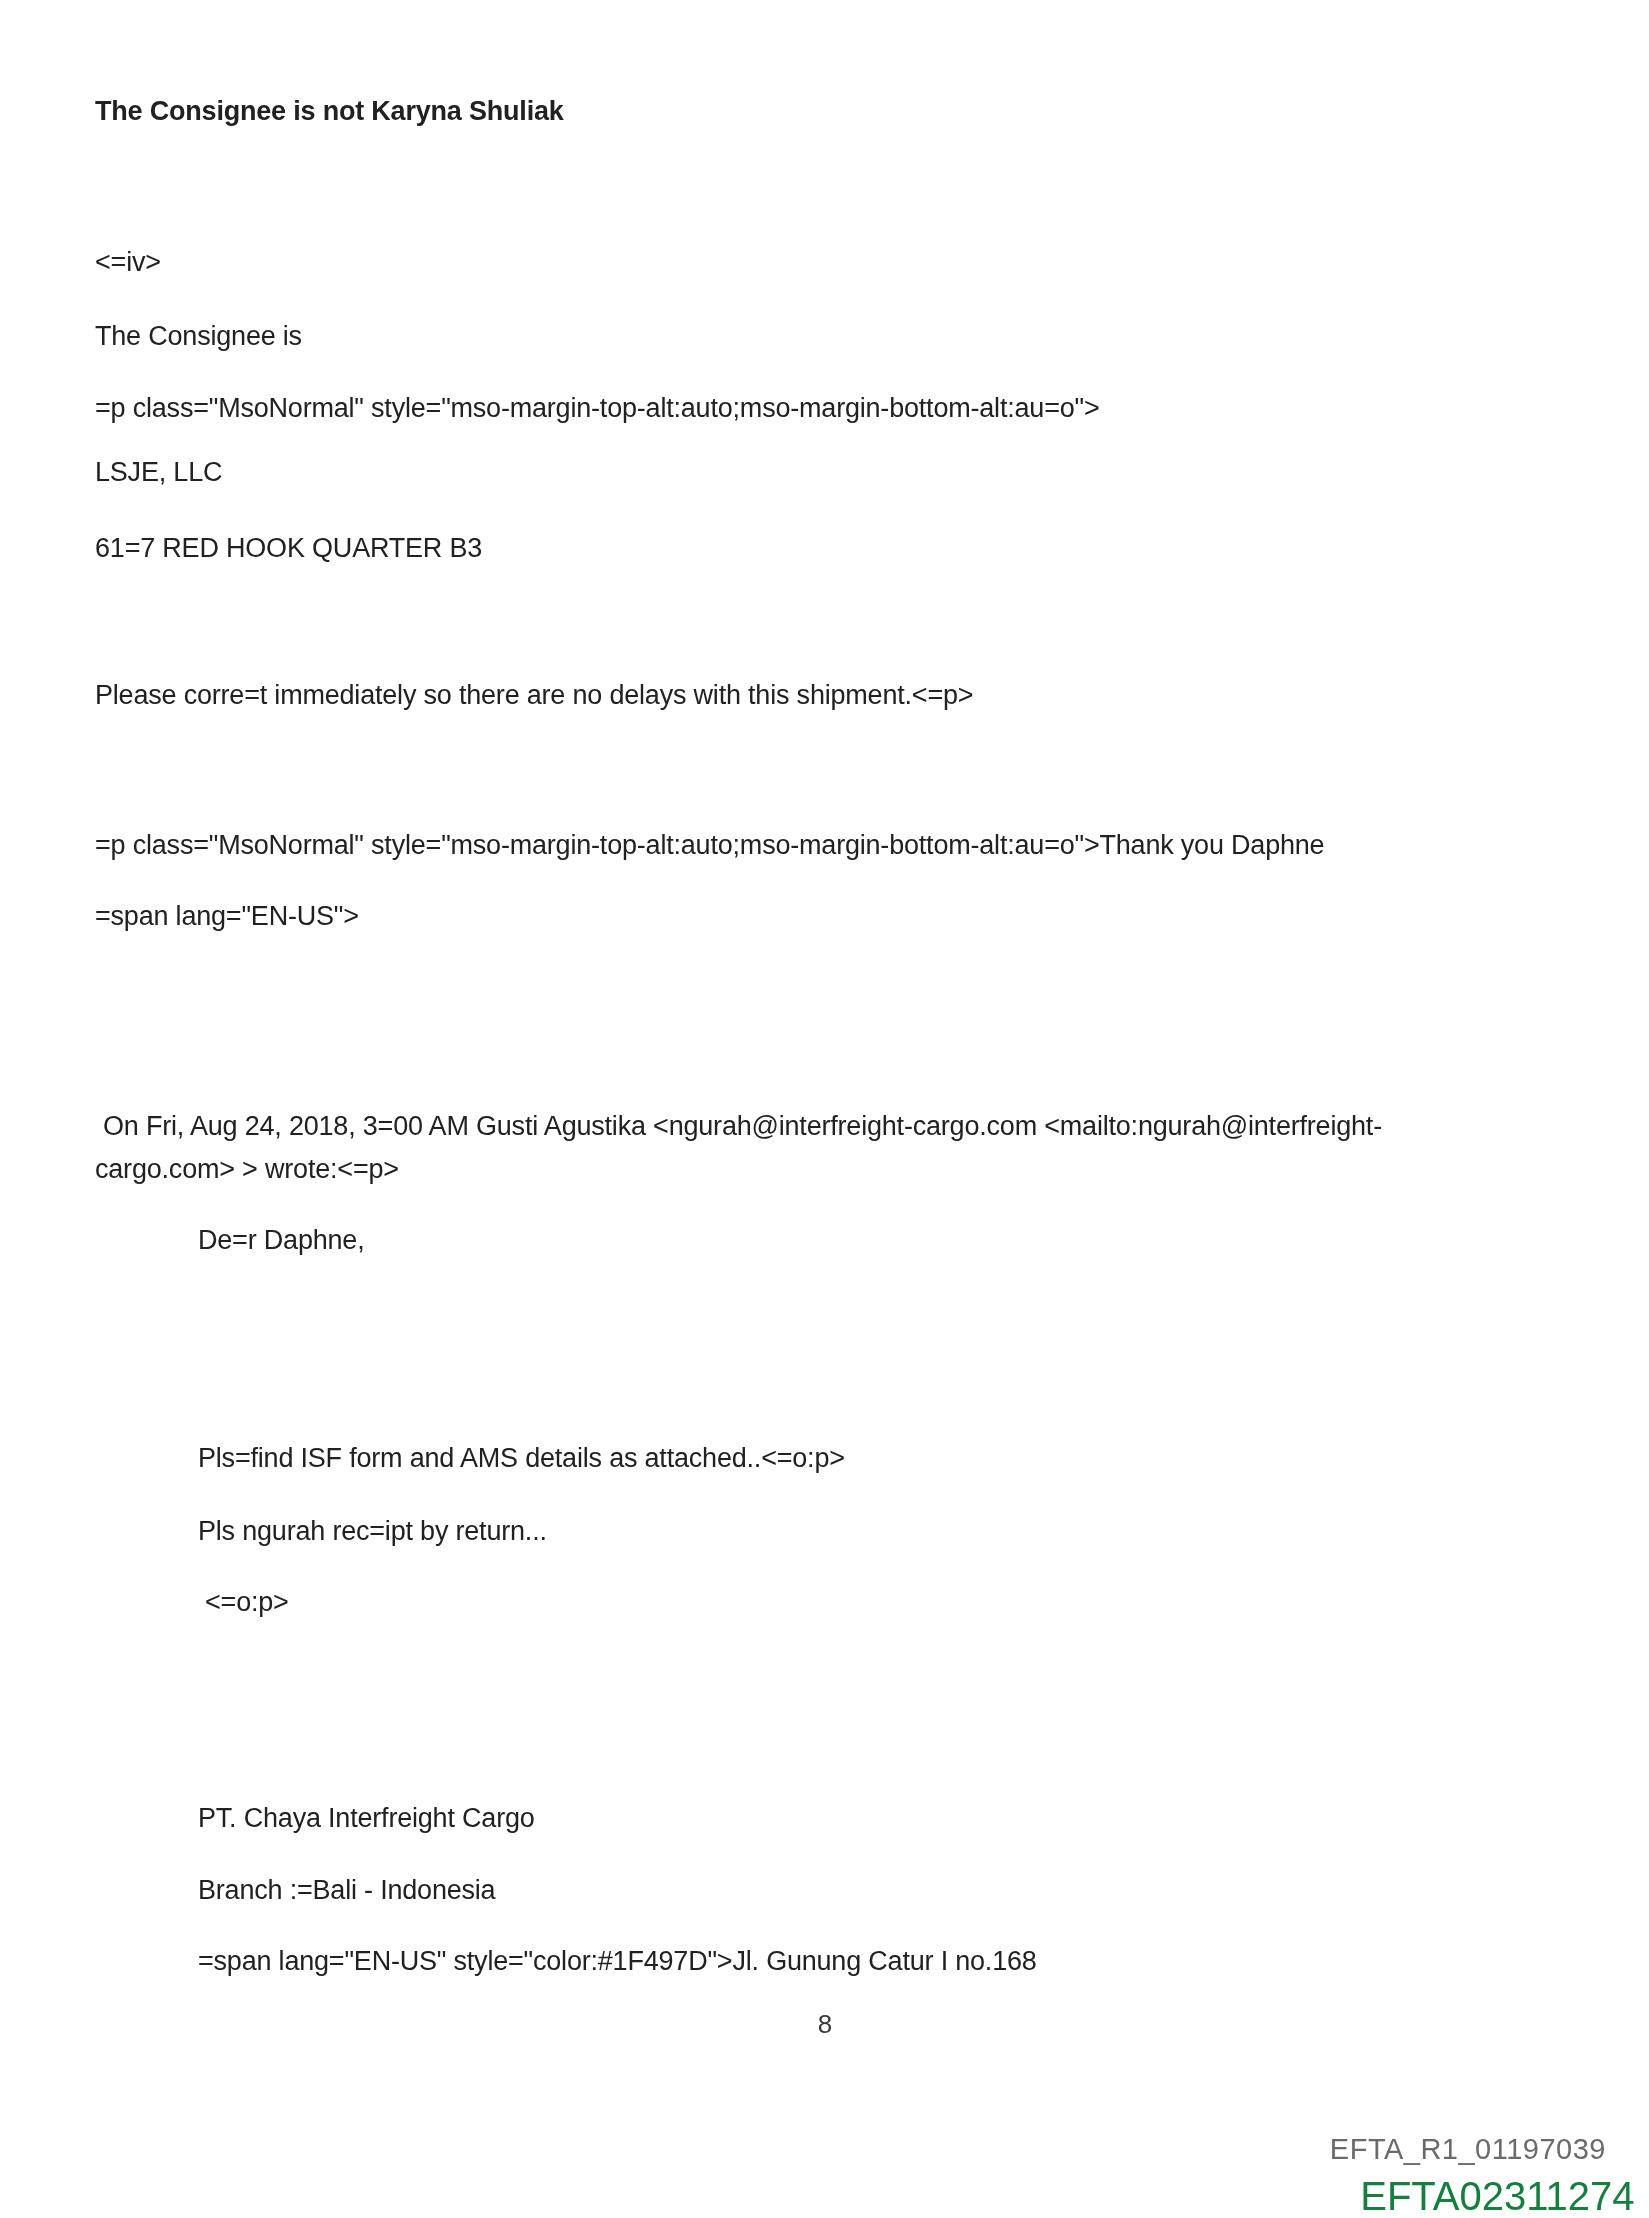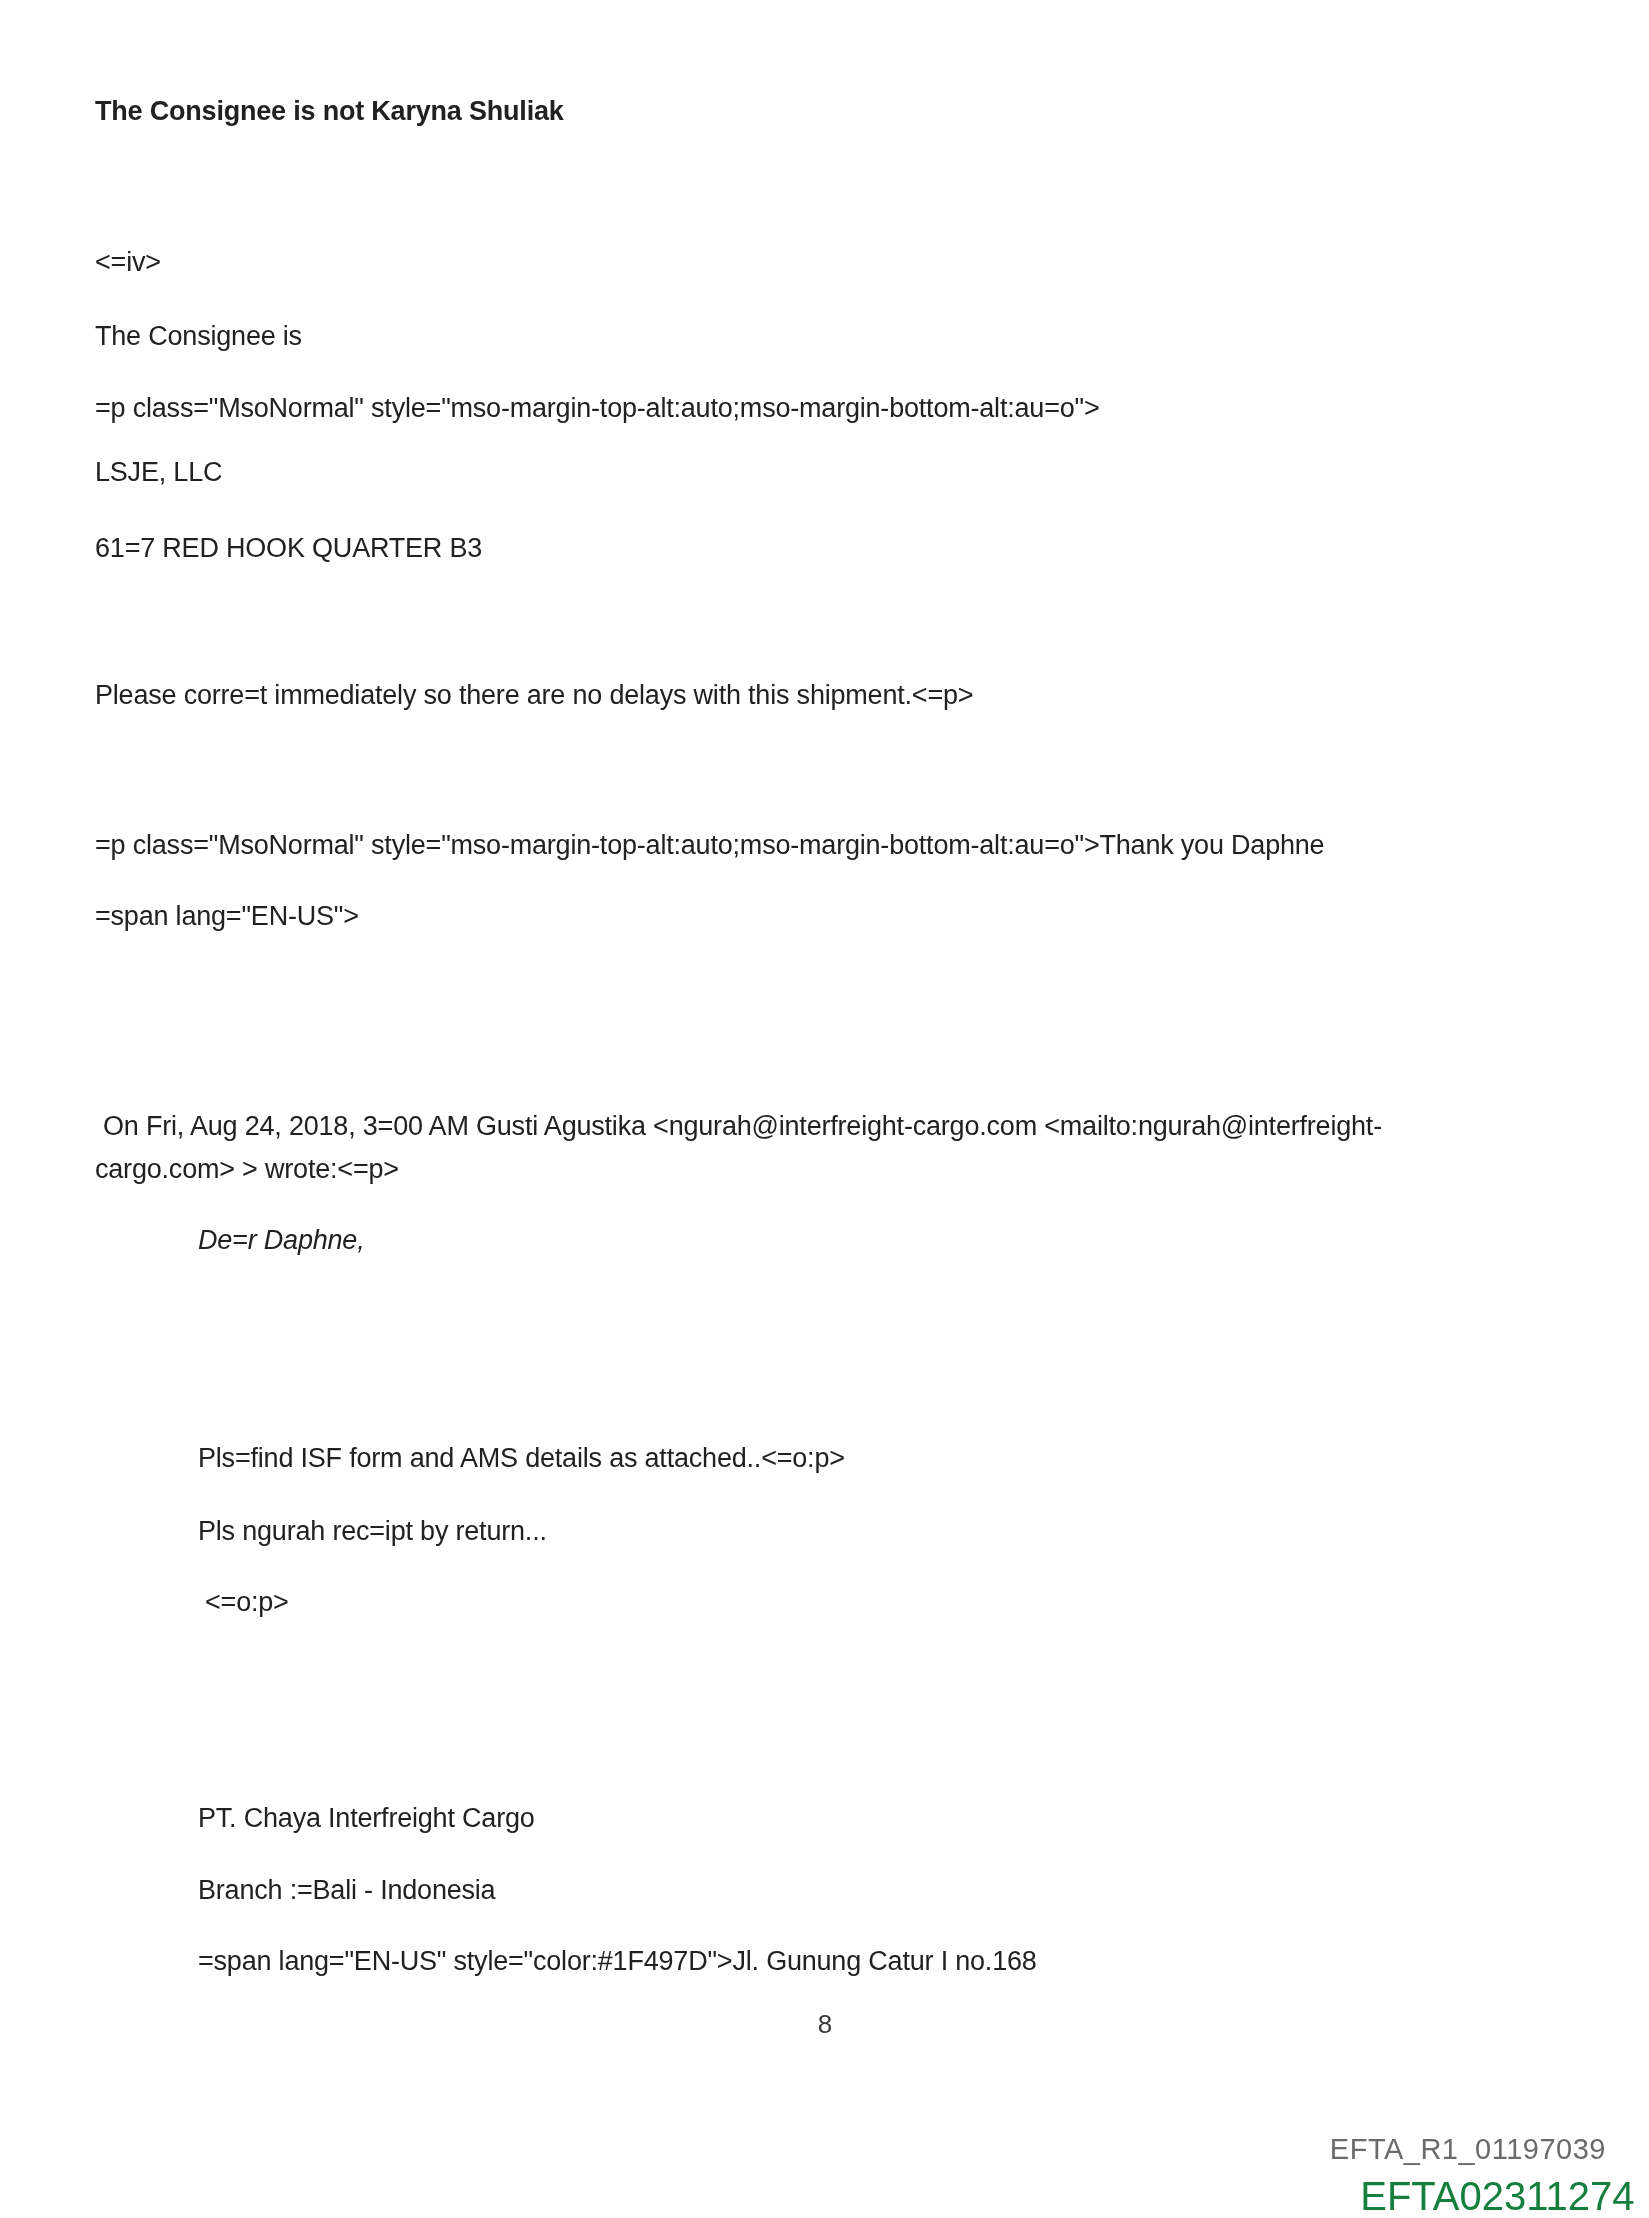--- a/index.html
+++ b/index.html
@@ -28,21 +28,21 @@
   .l2  { top: 322px;  left: 95px; }
   .l3  { top: 394px;  left: 95px; }
   .l4  { top: 458px;  left: 95px; }
   .l5  { top: 534px;  left: 95px; }
   .l6  { top: 681px;  left: 95px; }
   .l7  { top: 831px;  left: 95px; }
   .l8  { top: 902px;  left: 95px; }
   .l9  { top: 1112px; left: 95px; margin-left: 8px; }
   .l10 { top: 1155px; left: 95px; }
   
-  .l11 { top: 1226px; left: 198px; font-style: italic; }
+  .l11 { top: 1226px; left: 198px; }
   .l12 { top: 1444px; left: 198px; }
   .l13 { top: 1517px; left: 198px; }
   .l14 { top: 1588px; left: 205px; }
   .l15 { top: 1804px; left: 198px; }
   .l16 { top: 1876px; left: 198px; }
   .l17 { top: 1947px; left: 198px; }
   .page-number {
     position: absolute;
     top: 2009px;
     left: 0;

